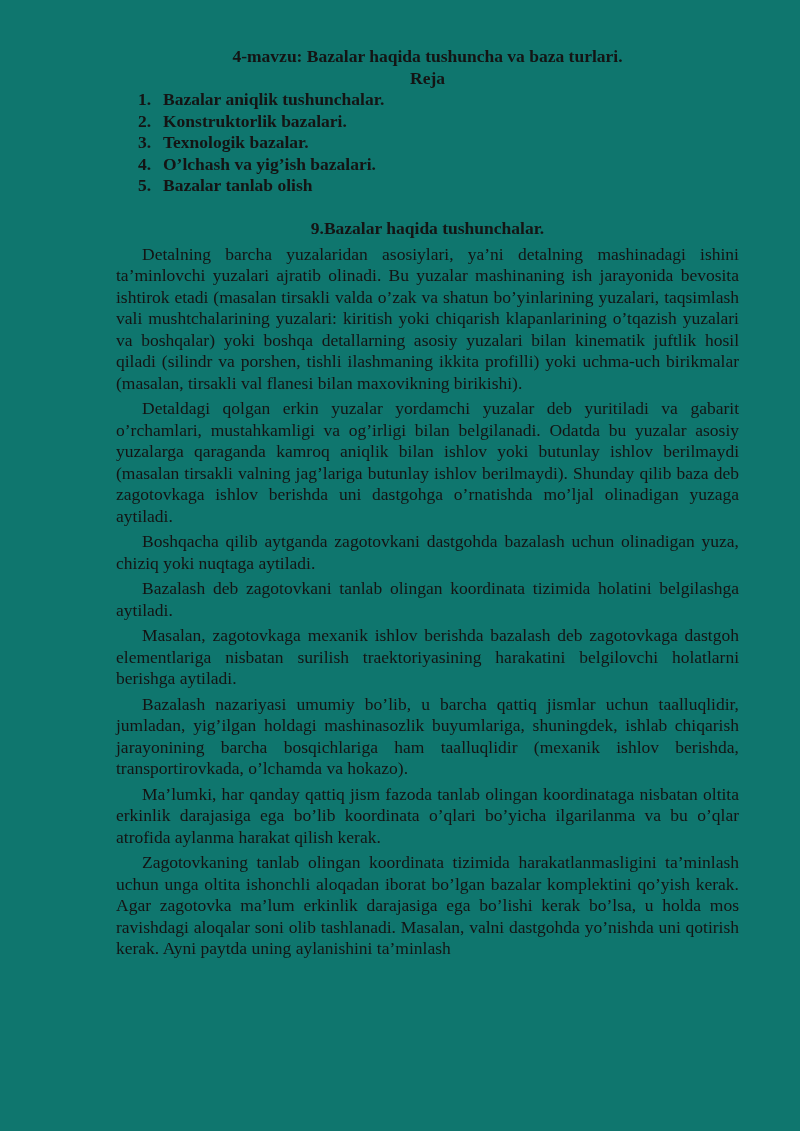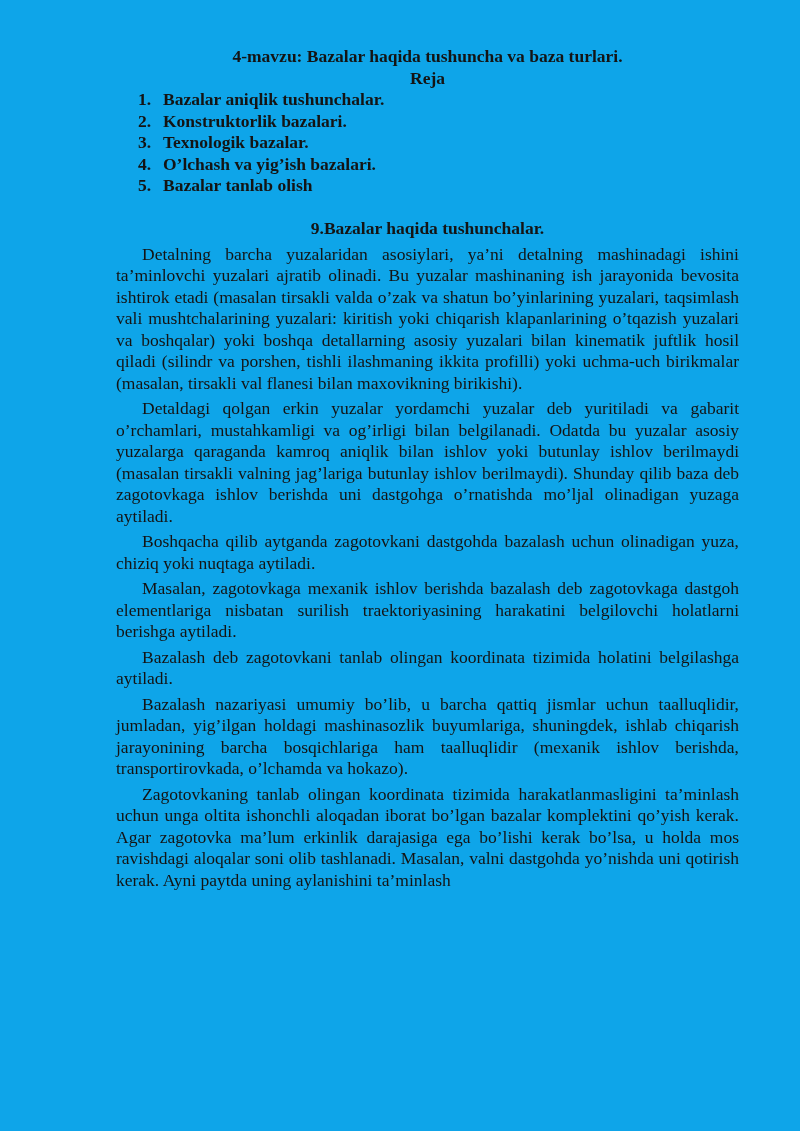--- a/index.html
+++ b/index.html
@@ -5,21 +5,21 @@
   html, body {
     margin: 0;
     padding: 0;
     background: #ffffff;
   }
   .page {
     position: relative;
     width: 800px;
     height: 1131px;
     box-sizing: border-box;
-    background: #0ea5e9;
+    background: #0f766e;
     color: #141414;
     font-family: "Liberation Serif", "DejaVu Serif", serif;
     font-size: 17.5px;
     line-height: 21.5px;
     padding: 46px 57px 14px 112px;
     overflow: hidden;
   }
   .doc-title,
   .plan-heading,
   .section-heading {
@@ -84,18 +84,19 @@
       <span class="plan-num">5.</span>
       <span class="plan-label">Bazalar tanlab olish</span>
     </li>
   </ol>
 
   <h2 class="section-heading">9.Bazalar haqida tushunchalar.</h2>
 
   <p class="para">Detalning barcha yuzalaridan asosiylari, ya’ni detalning mashinadagi ishini ta’minlovchi yuzalari ajratib olinadi. Bu yuzalar mashinaning ish jarayonida bevosita ishtirok etadi (masalan tirsakli valda o’zak va shatun bo’yinlarining yuzalari, taqsimlash vali mushtchalarining yuzalari: kiritish yoki chiqarish klapanlarining o’tqazish yuzalari va boshqalar)  yoki boshqa detallarning asosiy yuzalari bilan kinematik juftlik hosil qiladi (silindr va porshen, tishli ilashmaning ikkita profilli) yoki uchma-uch birikmalar (masalan, tirsakli val flanesi bilan maxovikning birikishi).</p>
   <p class="para">Detaldagi qolgan erkin yuzalar yordamchi yuzalar deb yuritiladi va gabarit o’rchamlari, mustahkamligi va og’irligi bilan belgilanadi. Odatda bu yuzalar asosiy yuzalarga qaraganda kamroq aniqlik bilan ishlov yoki butunlay ishlov berilmaydi (masalan tirsakli valning jag’lariga butunlay ishlov berilmaydi). Shunday qilib baza deb zagotovkaga ishlov berishda uni dastgohga o’rnatishda mo’ljal olinadigan yuzaga aytiladi.</p>
   <p class="para">Boshqacha qilib aytganda zagotovkani dastgohda bazalash uchun olinadigan yuza, chiziq yoki nuqtaga aytiladi.</p>
+  <p class="para">Bazalash deb zagotovkani tanlab olingan koordinata tizimida holatini belgilashga aytiladi.</p>
   <p class="para">Masalan, zagotovkaga mexanik ishlov berishda bazalash deb zagotovkaga dastgoh elementlariga nisbatan surilish traektoriyasining harakatini belgilovchi holatlarni berishga aytiladi.</p>
-  <p class="para">Bazalash deb zagotovkani tanlab olingan koordinata tizimida holatini belgilashga aytiladi.</p>
   <p class="para">Bazalash nazariyasi umumiy bo’lib, u barcha qattiq jismlar uchun taalluqlidir, jumladan, yig’ilgan holdagi mashinasozlik buyumlariga, shuningdek, ishlab chiqarish jarayonining barcha bosqichlariga ham taalluqlidir (mexanik ishlov berishda, transportirovkada, o’lchamda va hokazo).</p>
+  <p class="para">Ma’lumki, har qanday qattiq jism fazoda tanlab olingan koordinataga nisbatan oltita erkinlik darajasiga ega bo’lib koordinata o’qlari bo’yicha ilgarilanma va bu o’qlar atrofida aylanma harakat qilish kerak.</p>
   <p class="para">Zagotovkaning tanlab olingan koordinata tizimida harakatlanmasligini ta’minlash uchun unga oltita ishonchli aloqadan iborat bo’lgan bazalar komplektini qo’yish kerak. Agar zagotovka ma’lum erkinlik darajasiga ega bo’lishi kerak bo’lsa, u holda mos ravishdagi aloqalar soni olib tashlanadi. Masalan, valni dastgohda yo’nishda uni qotirish kerak. Ayni paytda uning aylanishini ta’minlash</p>
 
 </div>
 
 </body></html>

